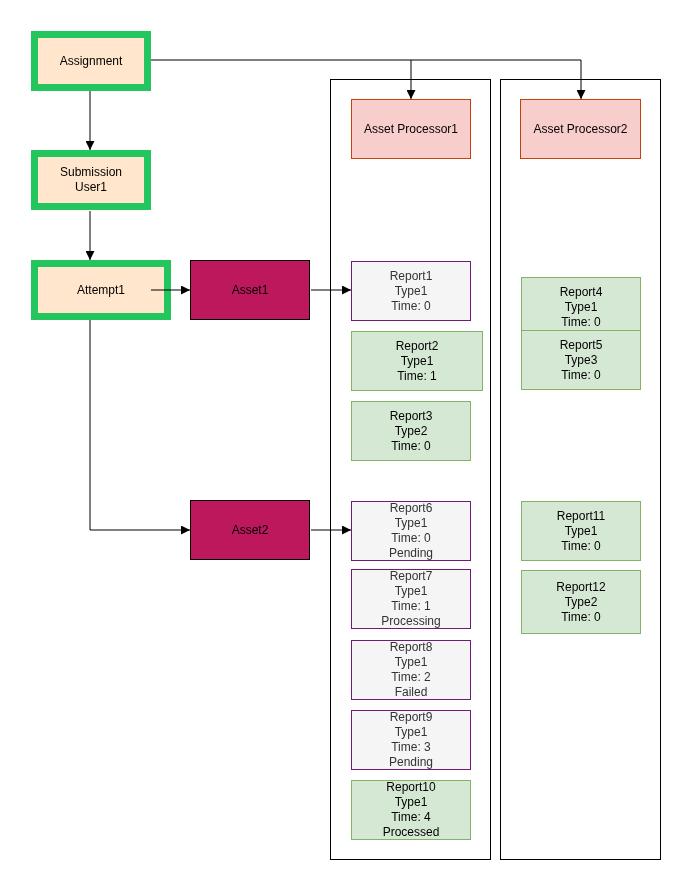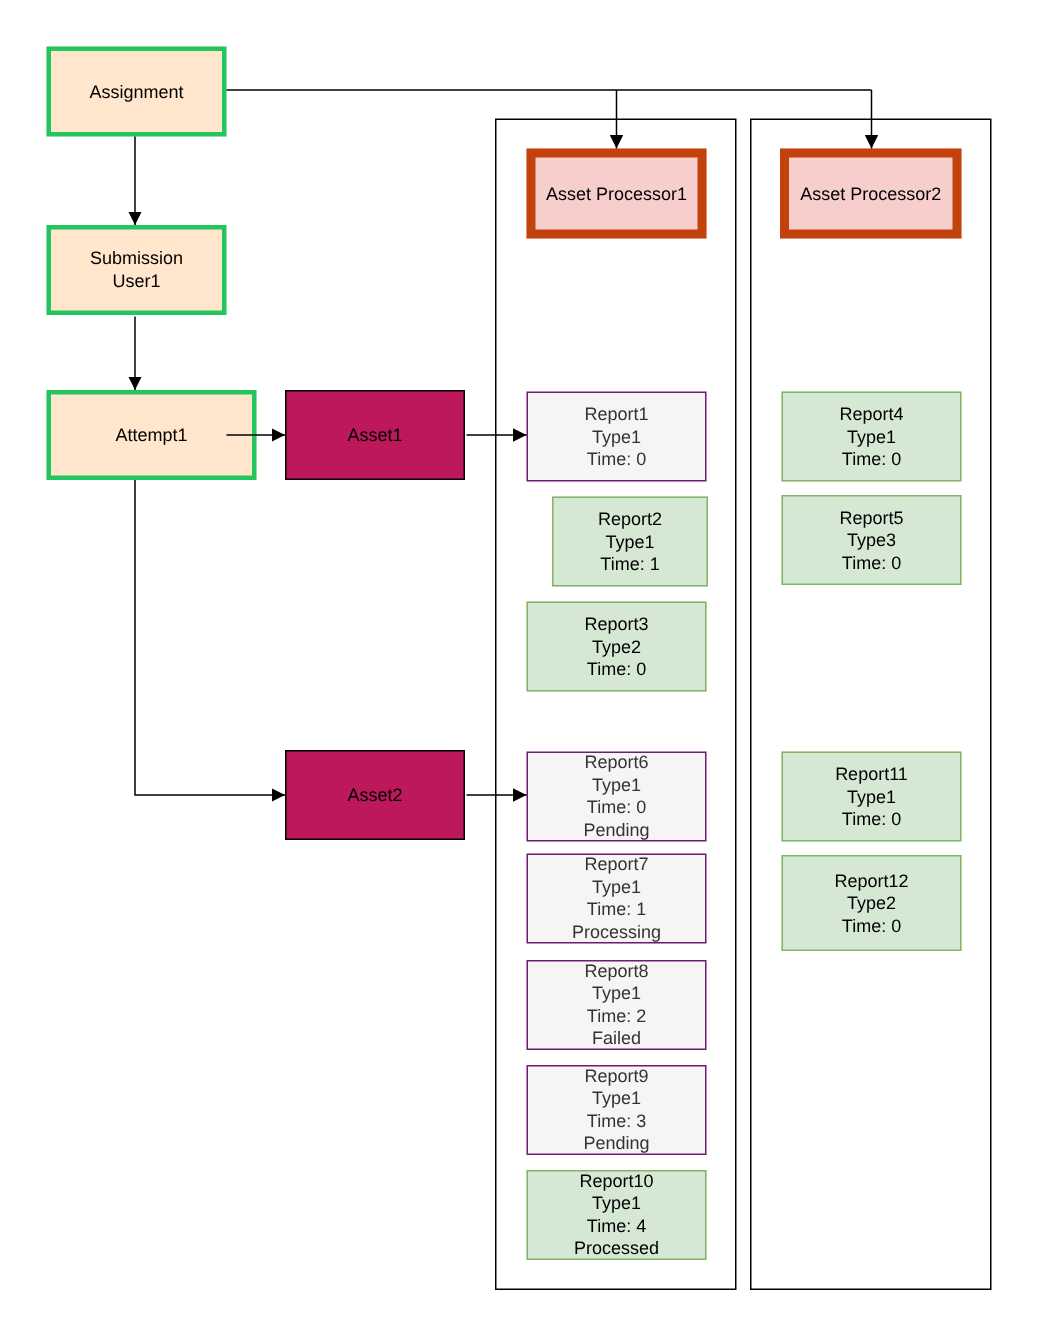--- a/index.html
+++ b/index.html
@@ -6,23 +6,23 @@
   .canvas{
     position:relative;width:691px;height:891px;background:#ffffff;
     font-family:"Liberation Sans",sans-serif;font-size:12px;color:#000000;
     overflow:hidden;
   }
   .node{
     position:absolute;box-sizing:border-box;
     display:flex;align-items:center;justify-content:center;
     text-align:center;line-height:15px;
   }
-  .orange{background:#ffe6cc;border:3px solid #22c55e;}
+  .orange{background:#ffe6cc;border:7px solid #22c55e;}
   .blue{background:#be185d;border:1px solid #000000;}
-  .pink{background:#f8cecc;border:6px solid #c2410c;}
+  .pink{background:#f8cecc;border:1px solid #c2410c;}
   .green{background:#d5e8d4;border:1px solid #82b366;}
   .gray{background:#f5f5f5;border:1px solid #701a75;color:#333333;}
   .container{
     position:absolute;box-sizing:border-box;
     background:#ffffff;border:1px solid #000000;
   }
   .multiline{white-space:pre-line;}
   .lines{width:100%;}
   .rline{line-height:15px;}
   svg.wires{position:absolute;left:0;top:0;pointer-events:none;}
@@ -64,21 +64,21 @@
   </div>
 
   <div class="node gray" style="left:351px;top:261px;width:120px;height:60px;">
     <div class="lines">
       <div class="rline">Report1</div>
       <div class="rline">Type1</div>
       <div class="rline">Time: 0</div>
       <div class="rline"></div>
     </div>
   </div>
-  <div class="node green" style="left:368px;top:331px;width:104px;height:60px;">
+  <div class="node green" style="left:351px;top:331px;width:132px;height:60px;">
     <div class="lines">
       <div class="rline">Report2</div>
       <div class="rline">Type1</div>
       <div class="rline">Time: 1</div>
       <div class="rline"></div>
     </div>
   </div>
   <div class="node green" style="left:351px;top:401px;width:120px;height:60px;">
     <div class="lines">
       <div class="rline">Report3</div>
@@ -121,21 +121,21 @@
   </div>
   <div class="node green" style="left:351px;top:780px;width:120px;height:60px;">
     <div class="lines">
       <div class="rline">Report10</div>
       <div class="rline">Type1</div>
       <div class="rline">Time: 4</div>
       <div class="rline">Processed</div>
     </div>
   </div>
 
-  <div class="node green" style="left:521px;top:261px;width:120px;height:60px;">
+  <div class="node green" style="left:521px;top:277px;width:120px;height:60px;">
     <div class="lines">
       <div class="rline">Report4</div>
       <div class="rline">Type1</div>
       <div class="rline">Time: 0</div>
       <div class="rline"></div>
     </div>
   </div>
   <div class="node green" style="left:521px;top:330px;width:120px;height:60px;">
     <div class="lines">
       <div class="rline">Report5</div>

